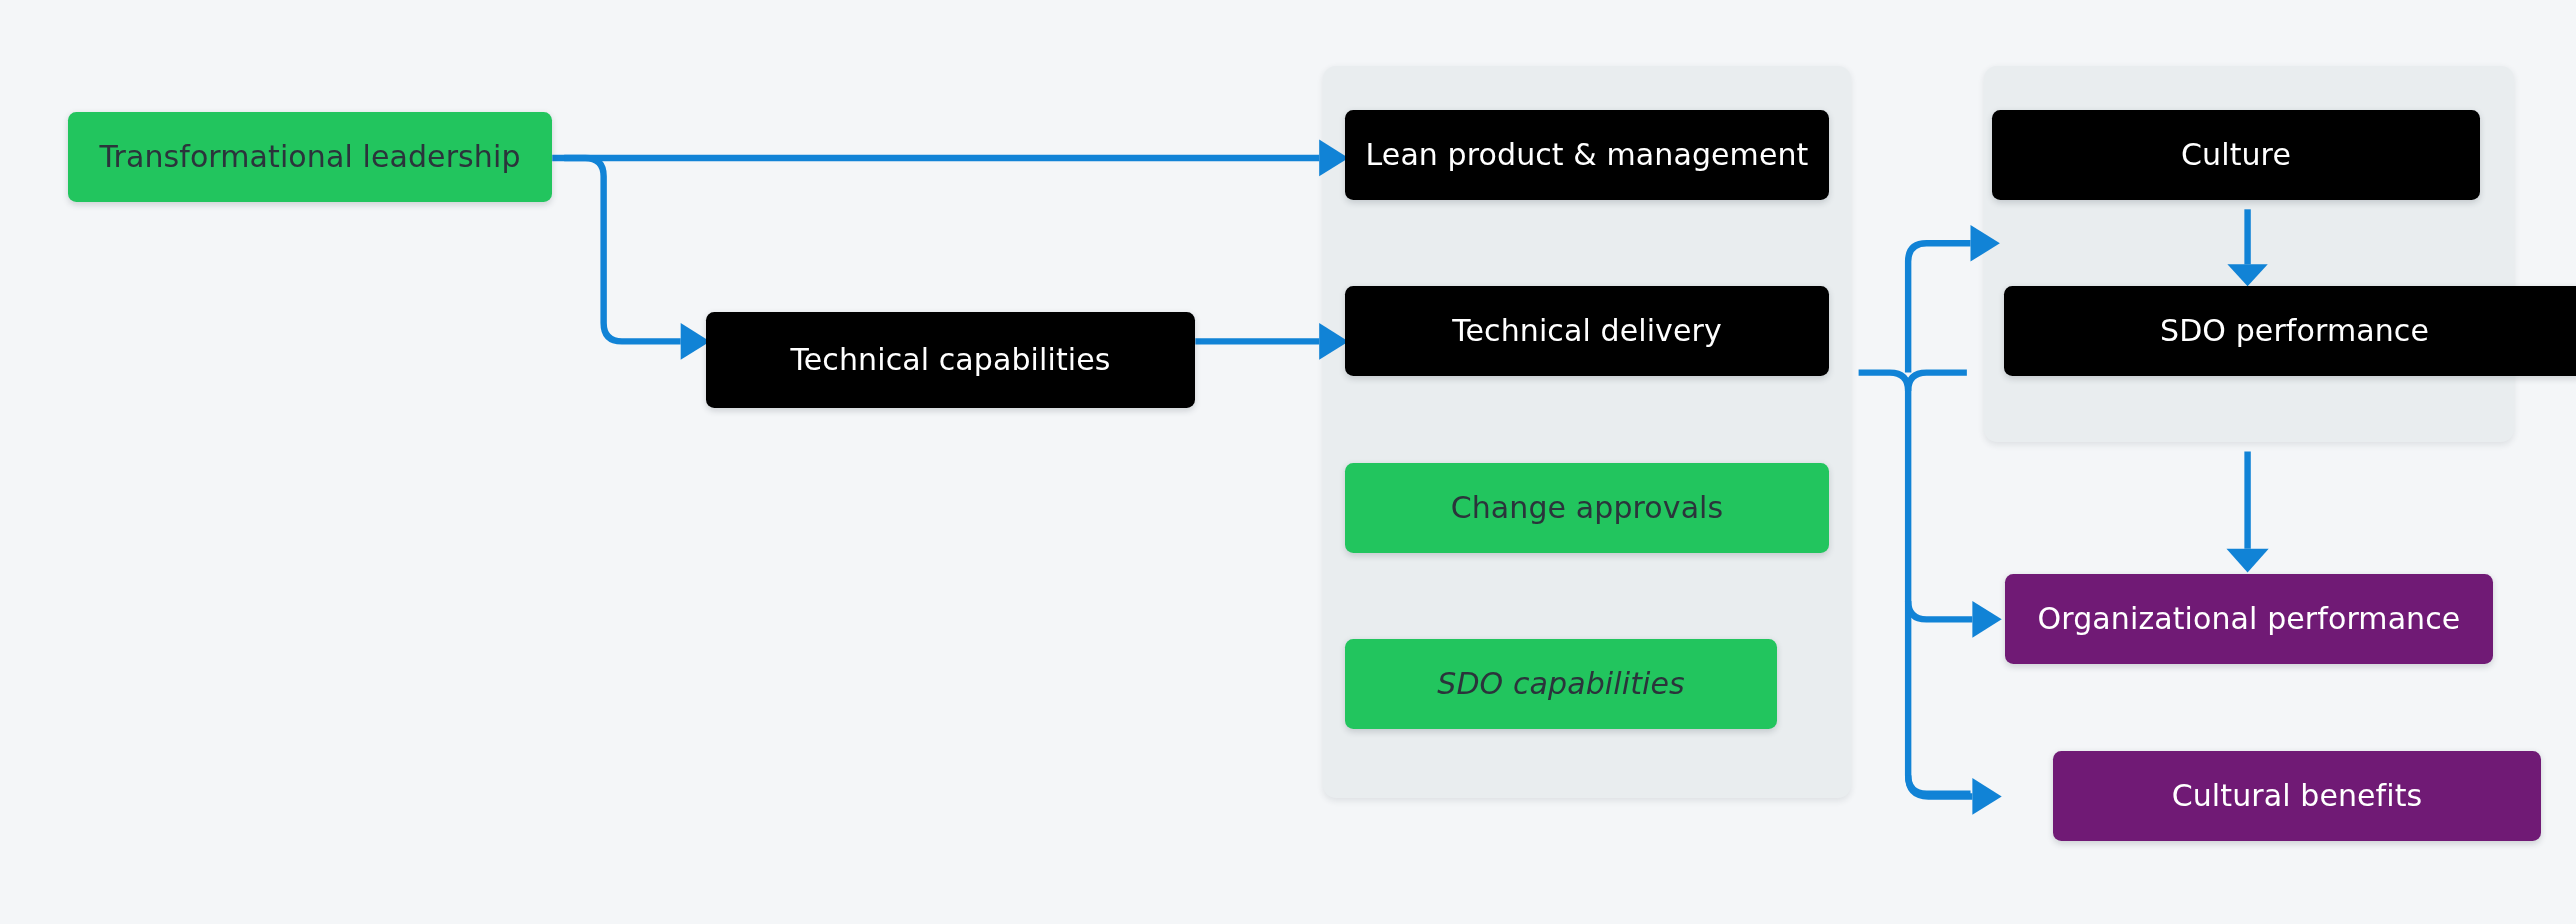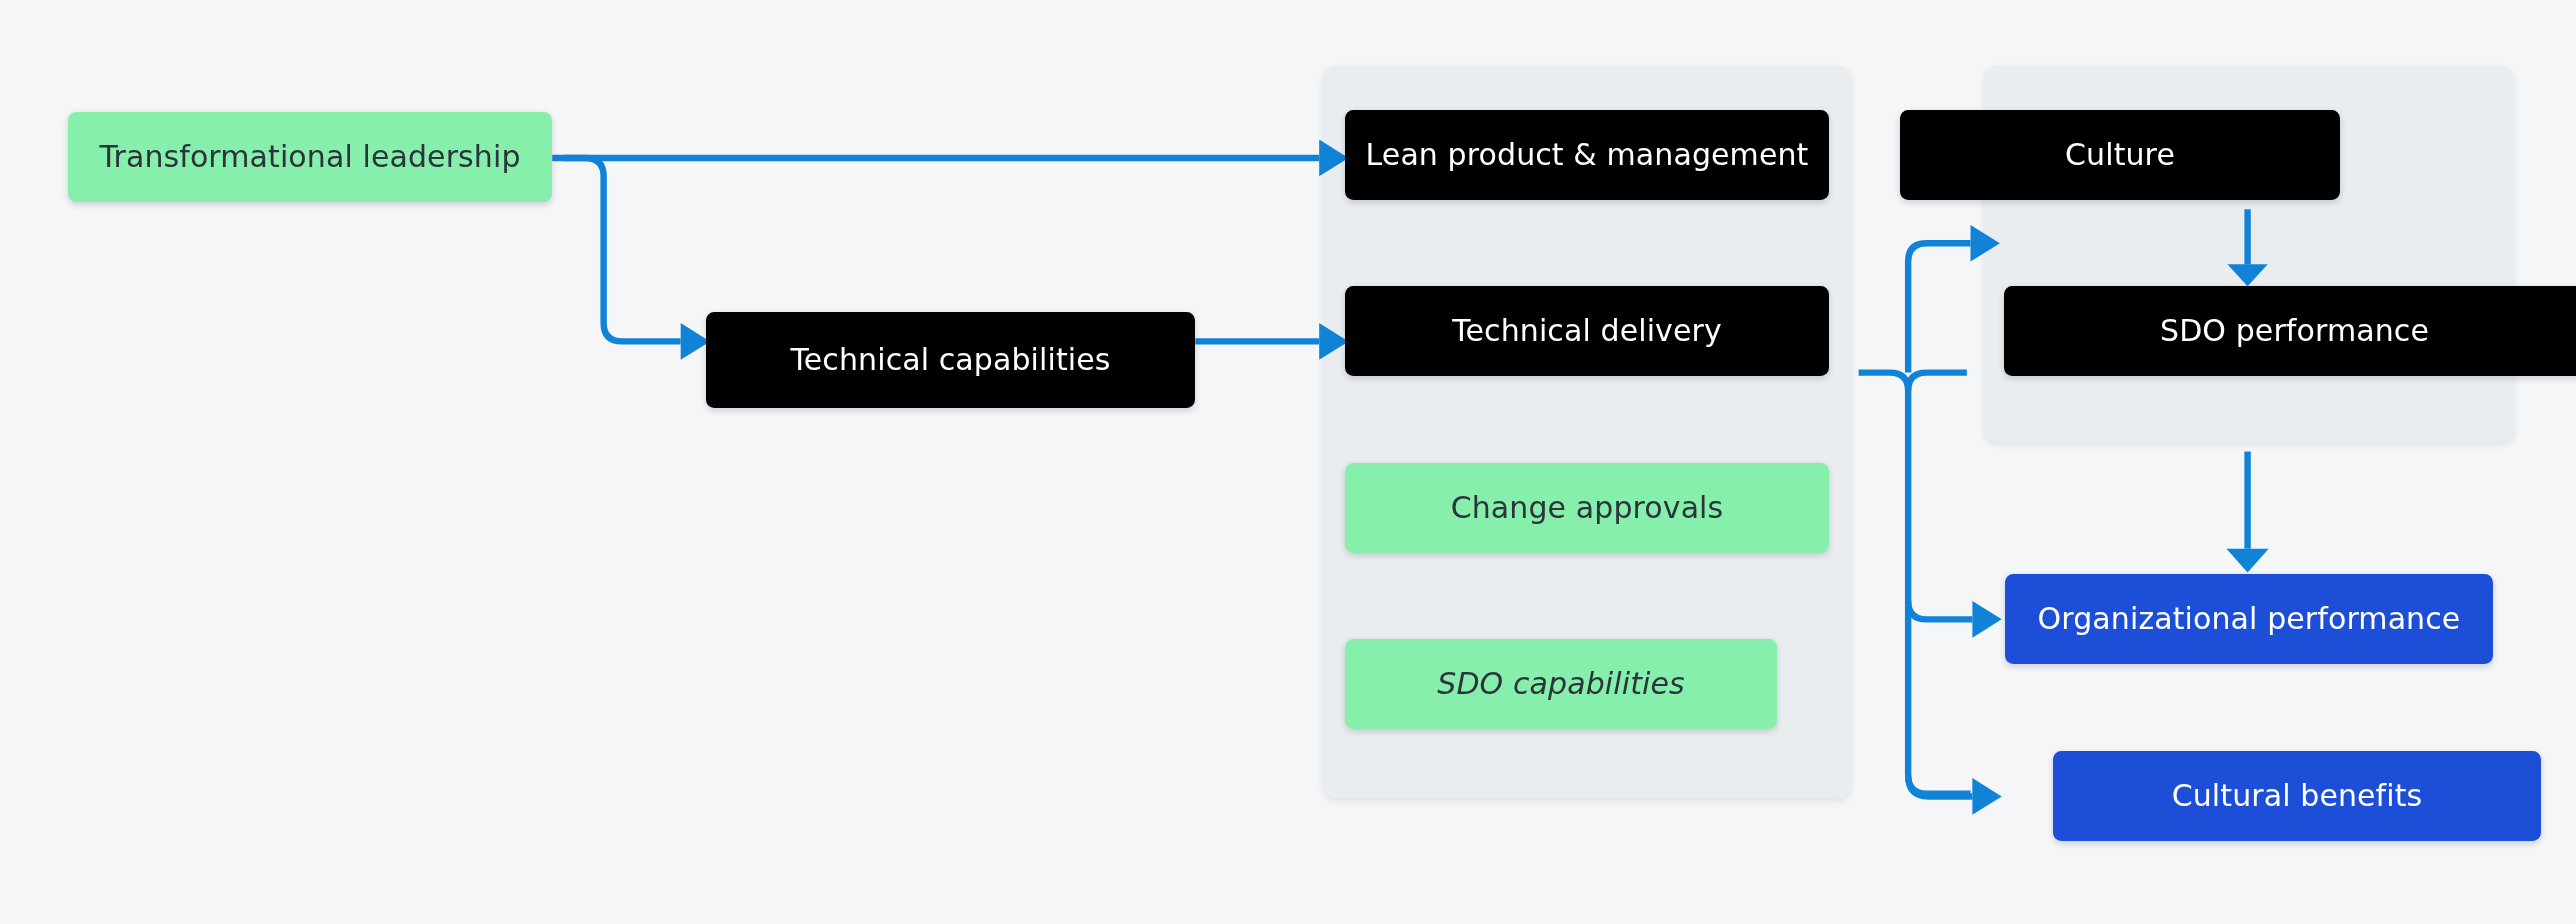--- a/index.html
+++ b/index.html
@@ -51,37 +51,37 @@
     text-align: center;
     line-height: 1.15;
   }
   .node .node-label {
     font-size: 30px;
     letter-spacing: 0.1px;
     white-space: nowrap;
   }
   .node.primary   { background: #000000; }
   .node.primary   .node-label { color: #FFFFFF; }
-  .node.light     { background: #86efac; }
+  .node.light     { background: #22c55e; }
   .node.light     .node-label { color: #2B343B; }
-  .node.success   { background: #1d4ed8; }
+  .node.success   { background: #701a75; }
   .node.success   .node-label { color: #FFFFFF; }
 
   
   #node-transformational-leadership { left: 68px;  top: 112px; width: 484px; height: 90px; }
   #node-technical-capabilities      { left: 706px; top: 312px; width: 489px; height: 96px; }
 
   
   #node-lean-product       { left: 1345px; top: 110px; width: 484px; height: 90px; }
   #node-continuous-delivery{ left: 1345px; top: 286px; width: 484px; height: 90px; }
   #node-change-approvals   { left: 1345px; top: 463px; width: 484px; height: 90px; }
   #node-sdo-capabilities   { left: 1345px; top: 639px; width: 432px; height: 90px; font-style: italic; }
 
   
-  #node-culture          { left: 1900px; top: 110px; width: 440px; height: 90px; }
+  #node-culture          { left: 1992px; top: 110px; width: 488px; height: 90px; }
   #node-sdo-performance  { left: 2004px; top: 286px; width: 581px; height: 90px; justify-content: center; }
   #node-org-performance  { left: 2005px; top: 574px; width: 488px; height: 90px; }
   #node-cultural-benefits{ left: 2005px; top: 751px; width: 488px; height: 90px; margin-left: 48px; }
 
   
   #connectors {
     position: absolute;
     left: 0; top: 0;
     width: 2576px; height: 925px;
     pointer-events: none;

